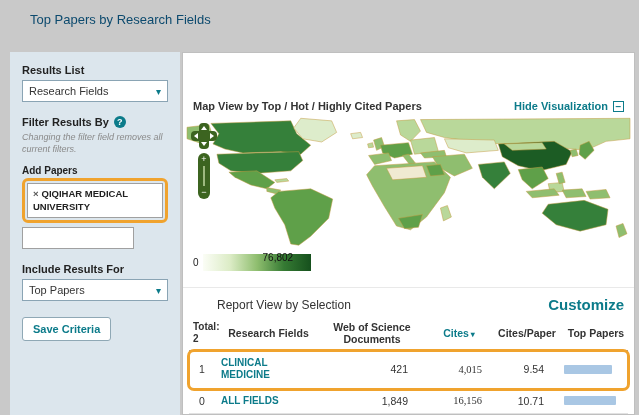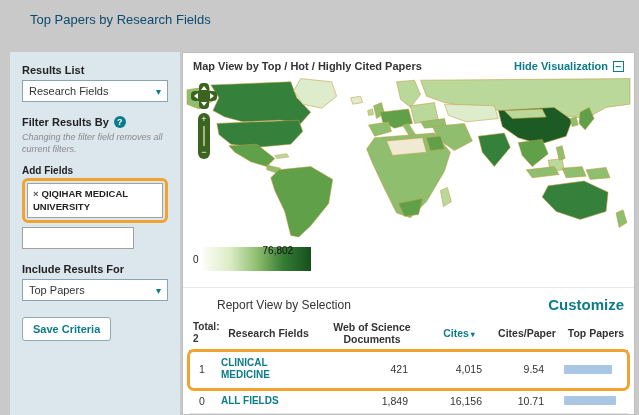--- a/index.html
+++ b/index.html
@@ -27,21 +27,21 @@
                     font-weight:bold; color:#222; line-height:1.3; cursor:pointer; }
   .remove-x { color:#555; margin-right:3px; cursor:pointer; }
   .empty-input { background:#fff; border:1px solid #a0a0a0; height:22px; width:112px; margin:4px 0 14px; }
   .btn-row { display:flex; gap:8px; margin-top:16px; }
   .btn { background:#fff; border:1px solid #8fa8b5; color:#0c7b8a; font-size:11px; font-weight:bold;
          padding:5px 10px; border-radius:3px; cursor:pointer; font-family:"Liberation Sans",sans-serif; }
 
   
   .main { flex:1; background:#fff; margin-left:2px; border:1px solid #bfbfbf; display:flex;
           flex-direction:column; overflow:hidden; }
-  .map-header { display:flex; justify-content:space-between; align-items:flex-end; padding:7px 10px 5px; }
+  .map-header { display:flex; justify-content:space-between; align-items:flex-end; padding:7px 10px 5px;margin-top:40px; }
   .map-title { font-size:11px; font-weight:bold; color:#333; }
   .hide-link { font-size:11px; font-weight:bold; color:#0c7b8a; cursor:pointer; display:flex; align-items:center; }
   .minus-box { display:inline-block; border:1px solid #0c7b8a; width:11px; height:11px; line-height:9px;
                text-align:center; font-size:10px; margin-left:5px; }
 
   .map-canvas { position:relative; height:205px; background:#fff; }
   .map-canvas svg { position:absolute; inset:0; width:100%; height:100%; }
   .land path { stroke:#c49a3f; stroke-width:.6; }
   .m0{fill:#f0ead2}.m1{fill:#ddeccb}.m2{fill:#b9d89a}.m3{fill:#8fbe6f}
   .m4{fill:#5fa049}.m5{fill:#35803a}.m6{fill:#1c5c24}
@@ -56,21 +56,21 @@
   .arr.down  { bottom:3px; left:10px; border-left:3px solid transparent; border-right:3px solid transparent; border-top:4px solid #fff; }
   .arr.left  { left:3px; top:10px; border-top:3px solid transparent; border-bottom:3px solid transparent; border-right:4px solid #fff; }
   .arr.right { right:3px; top:10px; border-top:3px solid transparent; border-bottom:3px solid transparent; border-left:4px solid #fff; }
   .zoombar { width:12px; height:46px; background:#3c6420; border-radius:6px; margin-top:4px; display:flex;
              flex-direction:column; align-items:center; justify-content:space-between; color:#fff;
              font-size:9px; line-height:1; padding:2px 0; cursor:pointer; }
   .zoom-track { width:2px; flex:1; background:#9db97f; margin:2px 0; }
 
   .legend { display:flex; align-items:center; gap:4px; padding:4px 10px 8px; }
   .legend-min { font-size:10px; color:#222; }
-  .legend-bar { width:108px; height:24px; position:relative;
+  .legend-bar { width:108px; height:17px; position:relative;
                 background:linear-gradient(to right,#fbfdf6,#dcecc6,#8fbe6f,#357a33,#16501d); }
   .legend-max { position:absolute; left:60px; top:-2px; font-size:10px; color:#111; white-space:nowrap; }
 
   
   .report { border-top:1px solid #e9e9e9; margin-top:8px; }
   .report-header { display:flex; justify-content:space-between; align-items:center; padding:8px 10px 6px; }
   .report-title { font-size:12px; font-weight:normal; color:#333;margin-left:24px; }
   .customize { font-size:15px; font-weight:bold; color:#0c7b8a; cursor:pointer; }
 
   .tbl { padding:0 6px; font-size:10.5px; color:#333; }
@@ -78,21 +78,21 @@
   .thead { border-bottom:1px solid #9a9a9a; padding:2px 0 4px; }
   .th { font-weight:bold; text-align:center; line-height:1.15; cursor:pointer; }
   .rank-h { text-align:left; padding-left:4px; font-size:10px; font-weight:bold; line-height:1.2; cursor:default; }
   .sorted { color:#0c7b8a; }
   .sort-icon { font-size:8px; margin-left:2px; }
   .trow { border-bottom:1px solid #e2e2e2; padding:6px 0; cursor:pointer; }
   .rank-c { text-align:left; padding-left:10px; }
   .field-link { color:#0c7b8a; font-weight:bold; font-size:10px; line-height:1.25; padding-right:6px; }
   .num { text-align:right; }
   .docs-c { padding-right:20px; }
-  .cites-c { padding-right:8px; }
+  .cites-c { padding-right:8px;font-family:Liberation Serif, serif; }
   .cpp-c { padding-right:20px; }
   .top-c { padding-right:8px; }
   .bar { height:9px; background:#a9c7e4; border-radius:1px; }
   .highlight-row { outline:3px solid #f0a32e; outline-offset:-1px; border-radius:5px; }
 </style>
 </head>
 <body>
 
 <div class="title-bar">
   <h1 class="title">Top Papers by Research Fields</h1>
@@ -109,21 +109,21 @@
         <span class="dd-arrow">▾</span>
       </div>
     </div>
 
     <div class="sb-label with-help">
       <span>Filter Results By</span>
       <span class="help-badge">?</span>
     </div>
     <div class="note">Changing the filter field removes all current filters.</div>
 
-    <div class="sb-label" style="font-size:10px;margin-bottom:2px;">Add Fields</div>
+    <div class="sb-label" style="font-size:10px;margin-bottom:2px;">Add Papers</div>
     <div class="orange-box">
       <div class="filter-tag-box">
         <span class="remove-x">×</span><span>QIQIHAR MEDICAL UNIVERSITY</span>
       </div>
     </div>
     <div class="empty-input"></div>
 
     <div class="sect">
       <div class="sb-label">Include Results For</div>
       <div class="dropdown">

